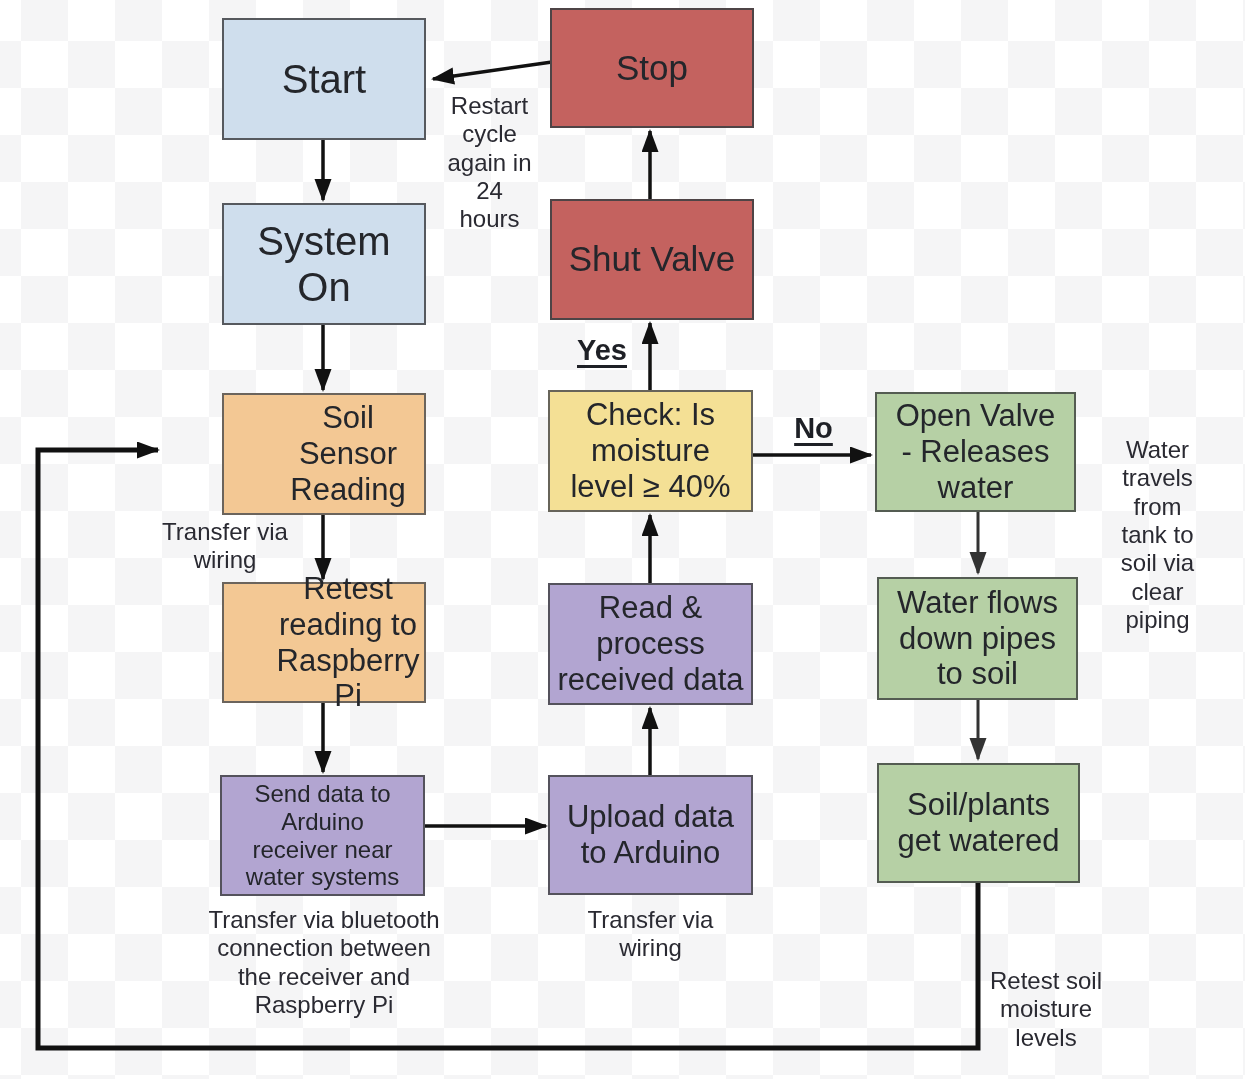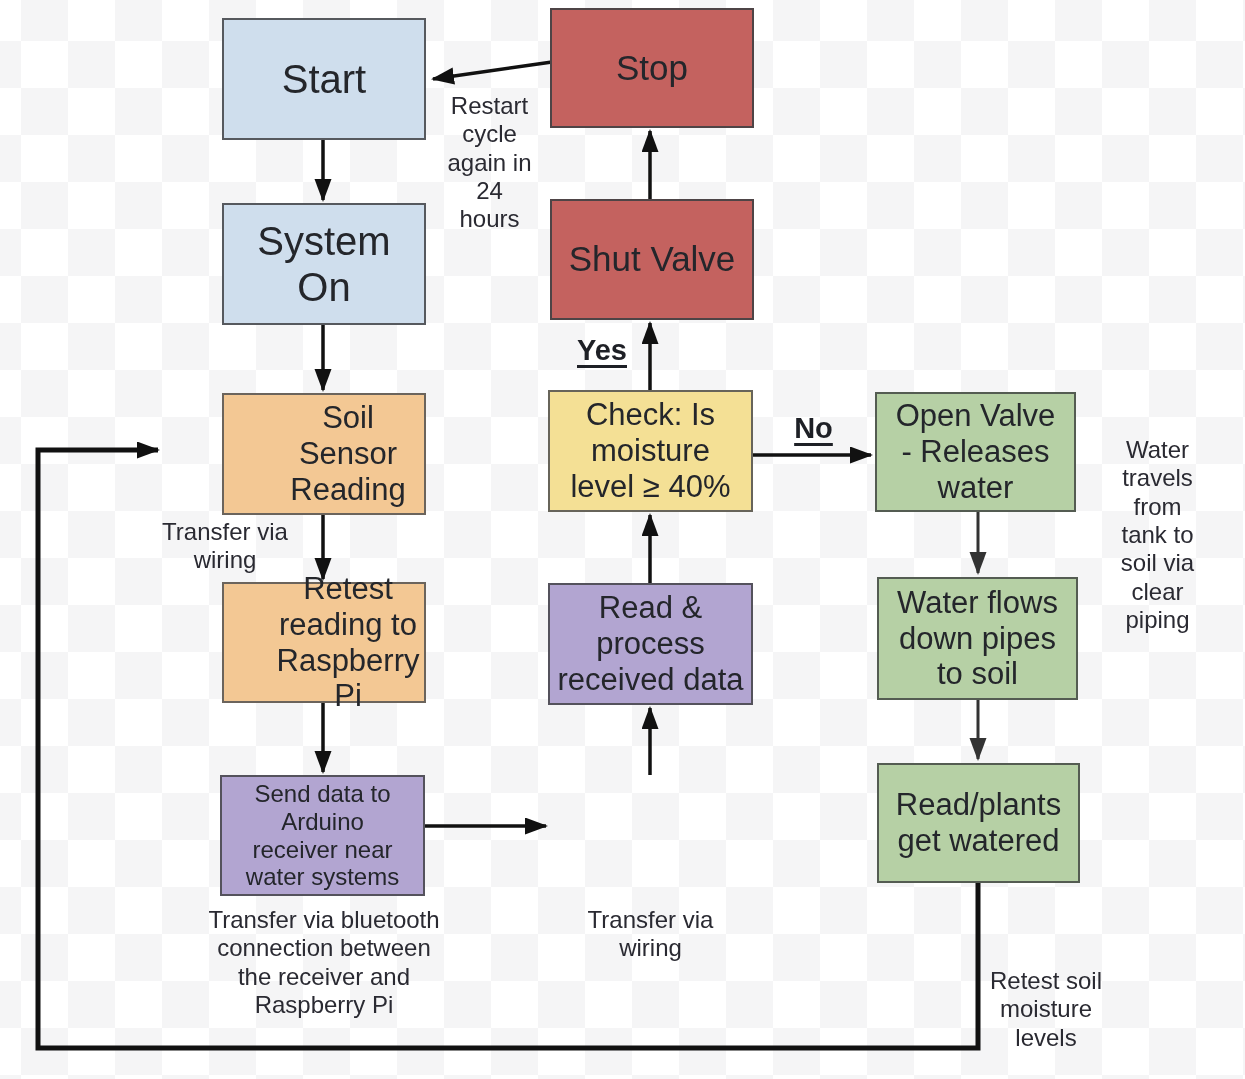--- a/index.html
+++ b/index.html
@@ -107,28 +107,30 @@
 Arduino
 receiver near
 water systems</div>
   <div class="node red fs35" style="left:550px; top:199px; width:204px; height:121px;">Shut Valve</div>
   <div class="node yellow fs31" style="left:548px; top:390px; width:205px; height:122px;">Check: Is
 moisture
 level ≥ 40%</div>
   <div class="node purple fs31" style="left:548px; top:583px; width:205px; height:122px;">Read &amp;
 process
 received data</div>
+  <div class="node purple fs31" style="left:548px; top:775px; width:205px; height:120px;">Upload data
+to Arduino</div>
 
   <div class="node green fs31" style="left:875px; top:392px; width:201px; height:120px;">Open Valve
 - Releases
 water</div>
   <div class="node green fs31" style="left:877px; top:577px; width:201px; height:123px;">Water flows
 down pipes
 to soil</div>
-  <div class="node green fs31" style="left:877px; top:763px; width:203px; height:120px;">Read/plants
+  <div class="node green fs31" style="left:877px; top:763px; width:203px; height:120px;">Soil/plants
 get watered</div>
 
   <div class="label" style="left:432px; top:92px;  width:115px;">Restart
 cycle
 again in
 24
 hours</div>
   <div class="yesno" style="left:570px; top:334px; width:64px;">Yes</div>
   <div class="yesno" style="left:786px; top:412px; width:55px;">No</div>
   <div class="label" style="left:150px; top:518px; width:150px;">Transfer via

